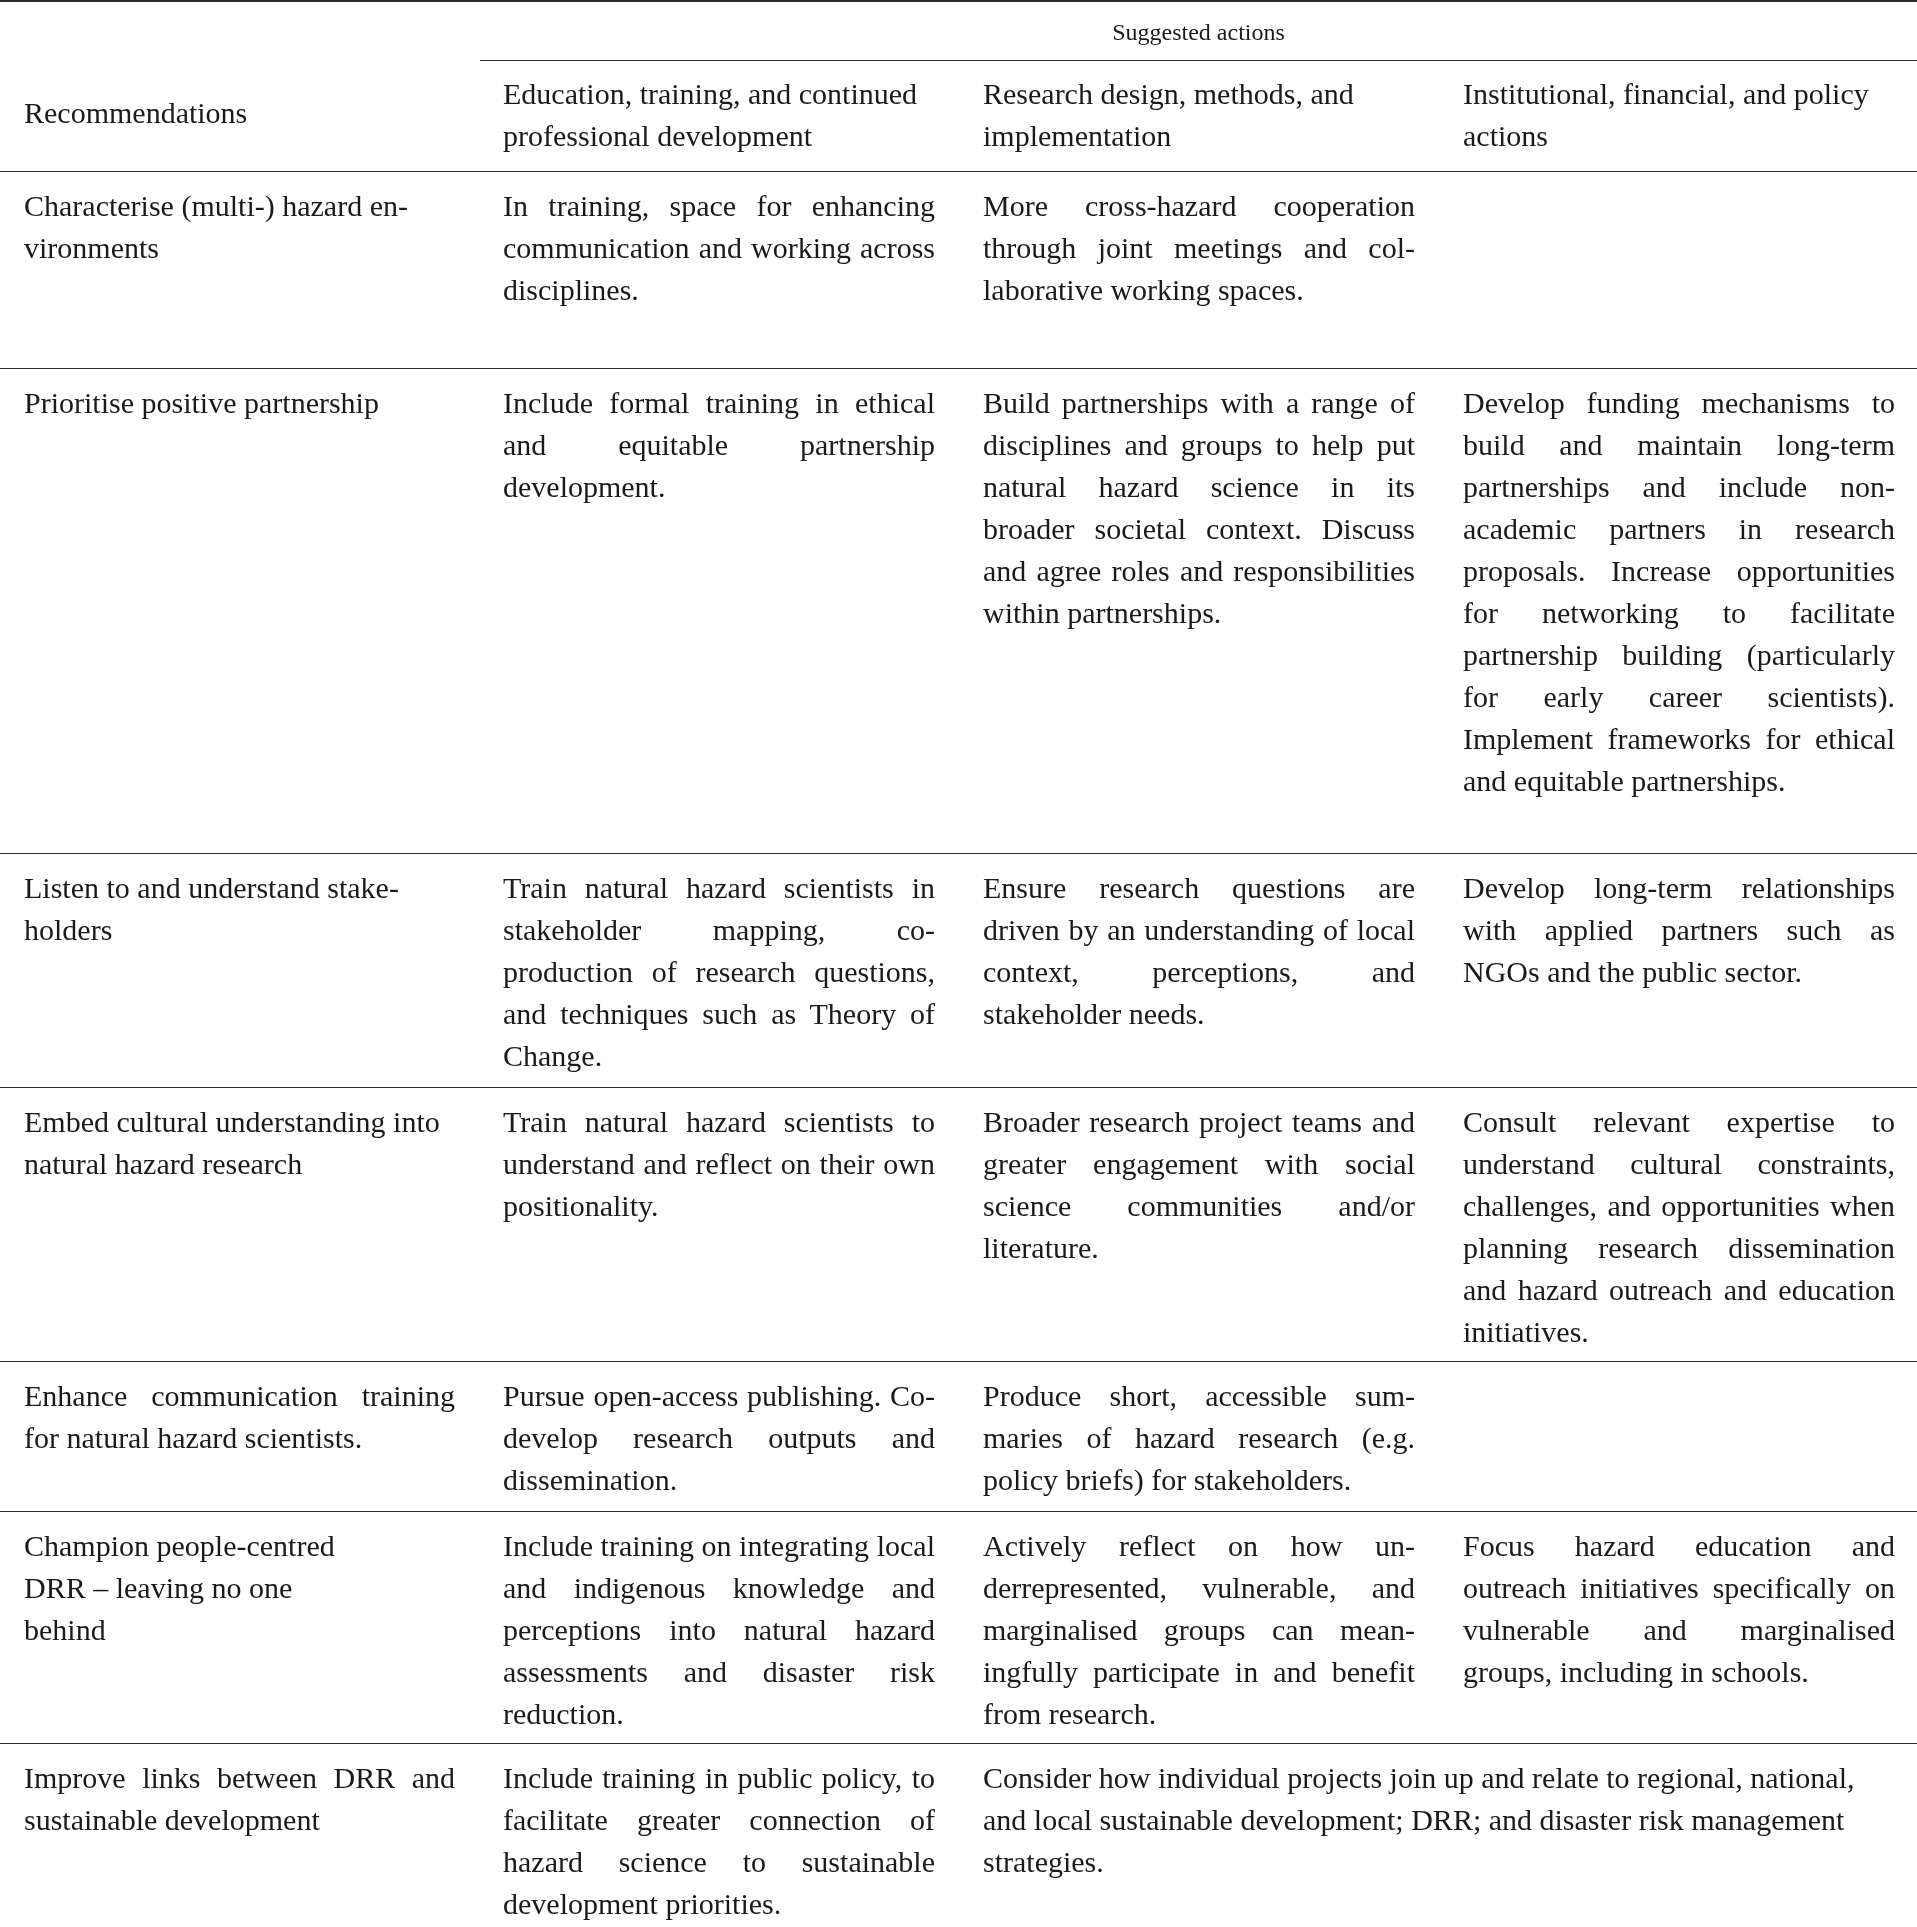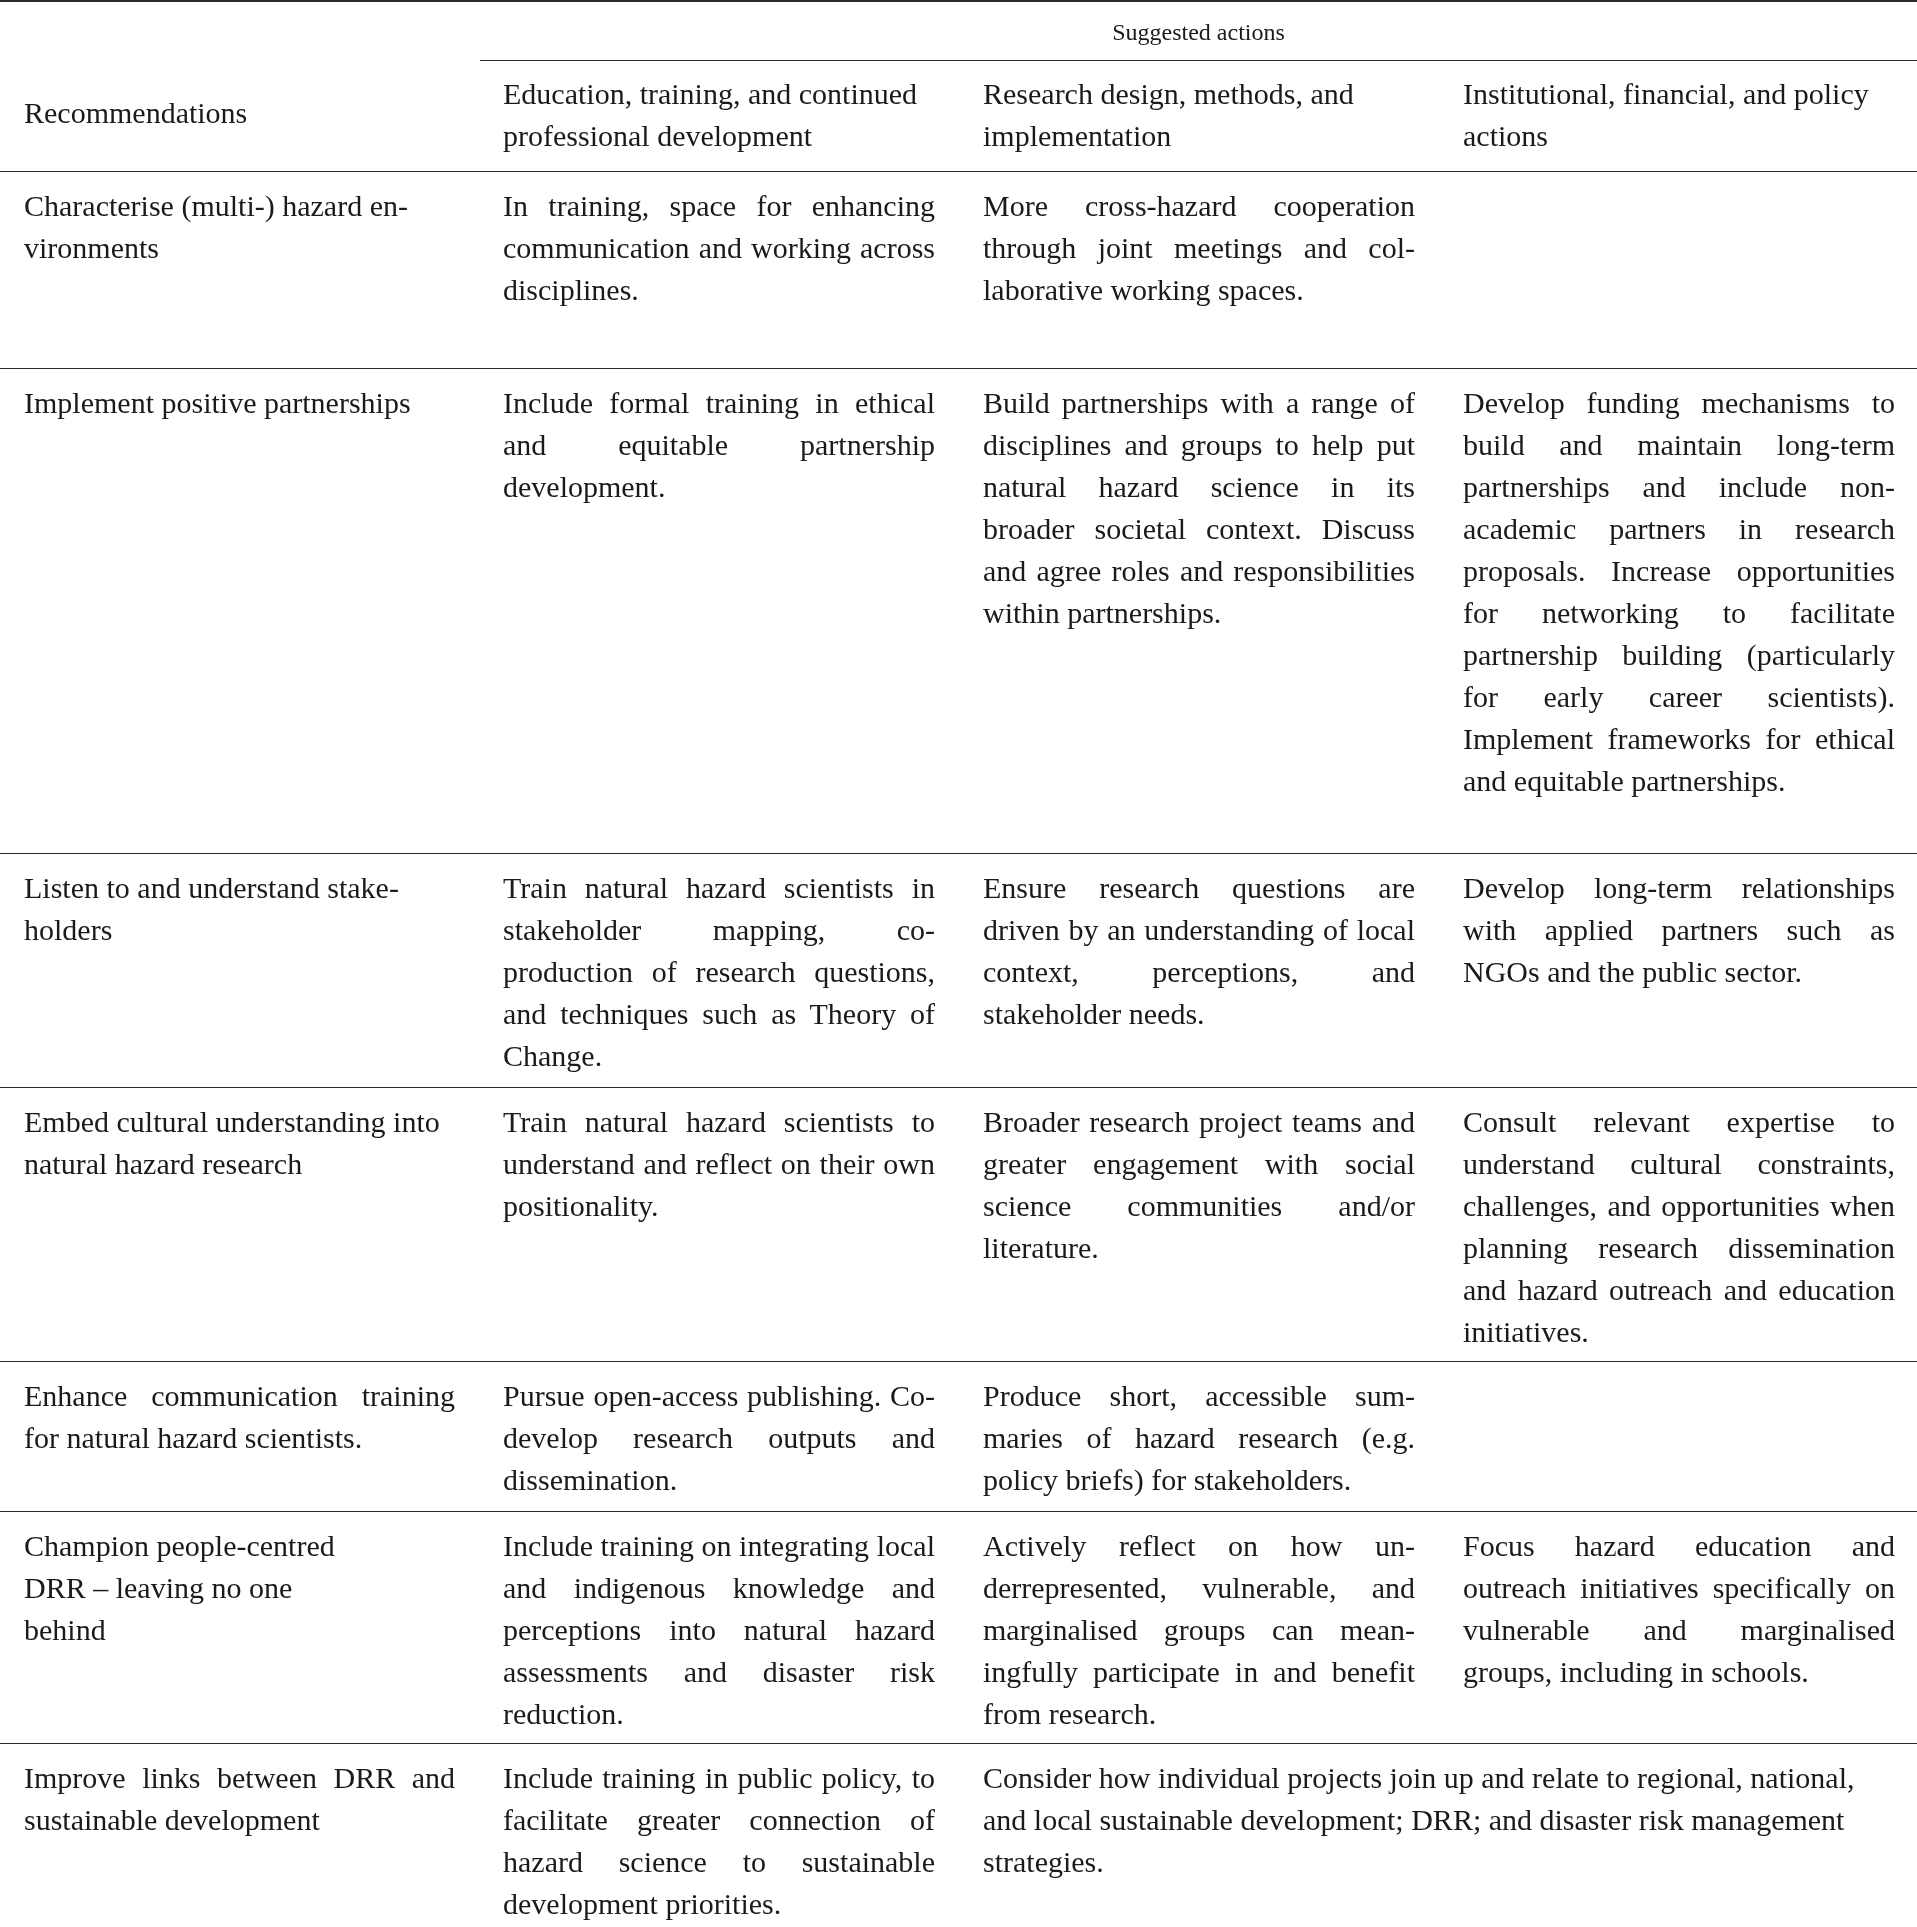--- a/index.html
+++ b/index.html
@@ -88,21 +88,21 @@
     <div class="cell">Institutional, financial, and pol­icy actions</div>
   </div>
 
   <div class="row r1">
     <div class="cell c0">Characterise (multi-) hazard en­vironments</div>
     <div class="cell">In training, space for enhanc­ing communication and work­ing across disciplines.</div>
     <div class="cell">More cross-hazard cooperation through joint meetings and col­laborative working spaces.</div>
   </div>
 
   <div class="row r2">
-    <div class="cell c0">Implement positive partnerships</div>
+    <div class="cell c0">Prioritise positive partnership</div>
     <div class="cell">Include formal training in eth­ical and equitable partnership development.</div>
     <div class="cell">Build partnerships with a range of disciplines and groups to help put natural hazard science in its broader societal context. Discuss and agree roles and responsibilities within partner­ships.</div>
     <div class="cell">Develop funding mechanisms to build and maintain long-term partnerships and include non-academic partners in research proposals. Increase opportuni­ties for networking to facili­tate partnership building (par­ticularly for early career sci­entists). Implement frameworks for ethical and equitable part­nerships.</div>
   </div>
 
   <div class="row r3">
     <div class="cell c0">Listen to and understand stake­holders</div>
     <div class="cell">Train natural hazard scientists in stakeholder mapping, co-production of research ques­tions, and techniques such as Theory of Change.</div>
     <div class="cell">Ensure research questions are driven by an understanding of local context, perceptions, and stakeholder needs.</div>
     <div class="cell">Develop long-term relation­ships with applied partners such as NGOs and the public sector.</div>

